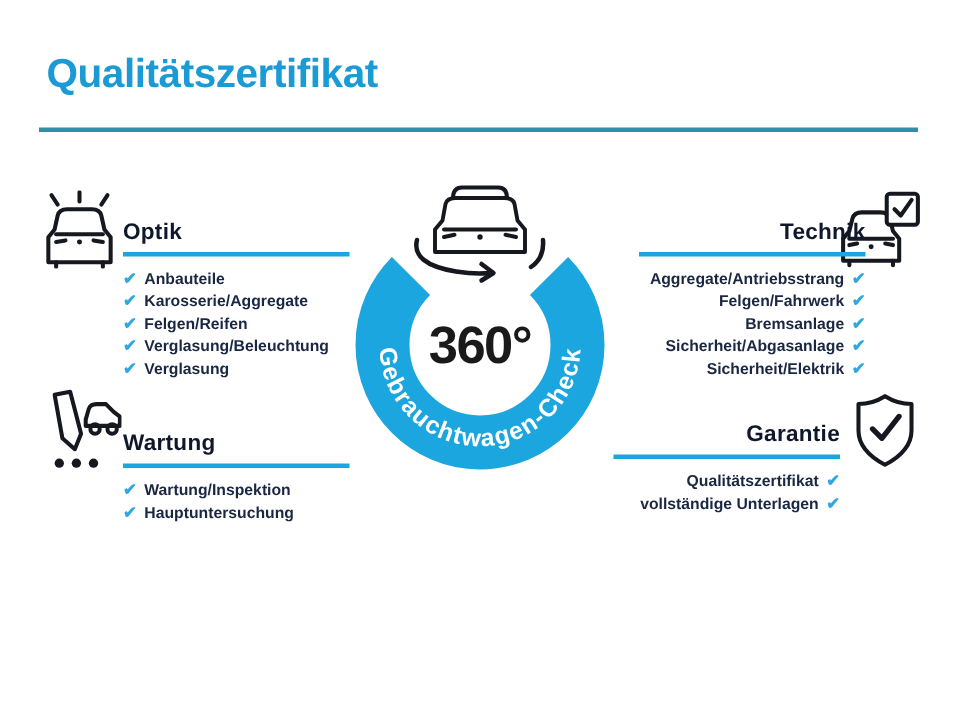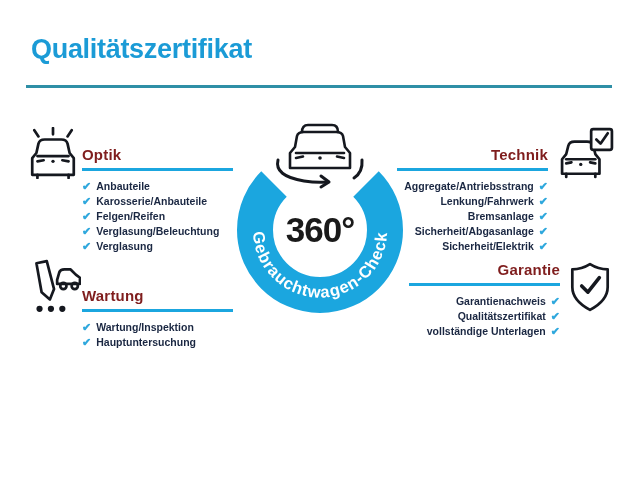--- a/index.html
+++ b/index.html
@@ -4,33 +4,33 @@
 <style>
   html,body{margin:0;padding:0;background:#fff;}
   #canvas{position:relative;width:640px;height:396px;background:#ffffff;overflow:hidden;
           font-family:"Liberation Sans",sans-serif;}
   
   #page-title{position:absolute;left:31px;top:34px;font-size:27px;font-weight:bold;
               color:#1B9BD6;letter-spacing:-0.3px;}
   #title-divider{position:absolute;left:26px;top:85px;width:586px;height:2.5px;background:#2E8FA6;}
   
   .sec{position:absolute;width:178px;}
-  .sec h2{margin:0;font-size:15px;font-weight:bold;color:#7f1d1d;letter-spacing:0.2px;}
+  .sec h2{margin:0;font-size:15px;font-weight:bold;color:#0f172a;letter-spacing:0.2px;}
   .sec .rule{height:2.5px;background:#1BA6DF;margin-top:5px;width:151px;}
   .sec .items{margin-top:8px;}
   .item{font-size:10.5px;font-weight:bold;color:#1A2742;line-height:15px;white-space:nowrap;}
   .chk{color:#2FA8DD;font-size:11px;}
   .sec.left .chk{margin-right:5px;}
   .sec.right{text-align:right;}
   .sec.right .rule{margin-left:auto;}
   .sec.right .chk{margin-left:5px;}
   #sec-optik{left:82px;top:146px;}
-  #sec-technik{right:92px;top:146px;text-align:right;}
+  #sec-technik{right:63px;top:146px;text-align:right;}
   #sec-wartung{left:82px;top:287px;}
-  #sec-garantie{right:80px;top:261px;}
+  #sec-garantie{right:80px;top:281px;}
   
   .cornericon{position:absolute;}
   #icon-optik{left:26px;top:127px;}
   #icon-technik{left:560px;top:127px;}
   #icon-wartung{left:25px;top:257px;}
   #icon-garantie{left:566px;top:261px;}
   .cornericon svg{stroke:#15181F;fill:none;stroke-linecap:round;stroke-linejoin:round;}
   
   #center-graphic{position:absolute;left:220px;top:120px;width:200px;height:200px;}
   svg text{font-family:"Liberation Sans","DejaVu Sans",sans-serif;}
@@ -89,53 +89,52 @@
       <path d="M23 3 Q31 8 40 8 V25 Q40 38 23 47 Q6 38 6 25 V8 Q15 8 23 3 Z"></path>
       <path d="M15 24 L21 30 L32 16" stroke-width="3.4"></path>
     </svg>
   </div>
 
   <div class="sec left" id="sec-optik">
     <h2>Optik</h2>
     <div class="rule"></div>
     <div class="items">
       <div class="item"><span class="chk">✔</span><span>Anbauteile</span></div>
-      <div class="item"><span class="chk">✔</span><span>Karosserie/Anbauteile</span></div>
+      <div class="item"><span class="chk">✔</span><span>Karosserie/Aggregate</span></div>
       <div class="item"><span class="chk">✔</span><span>Felgen/Reifen</span></div>
       <div class="item"><span class="chk">✔</span><span>Verglasung/Beleuchtung</span></div>
       <div class="item"><span class="chk">✔</span><span>Verglasung</span></div>
     </div>
   </div>
 
   <div class="sec right" id="sec-technik">
     <h2>Technik</h2>
     <div class="rule"></div>
     <div class="items">
       <div class="item"><span>Aggregate/Antriebsstrang</span><span class="chk">✔</span></div>
-      <div class="item"><span>Lenkung/Fahrwerk</span><span class="chk">✔</span></div>
+      <div class="item"><span>Felgen/Fahrwerk</span><span class="chk">✔</span></div>
       <div class="item"><span>Bremsanlage</span><span class="chk">✔</span></div>
       <div class="item"><span>Sicherheit/Abgasanlage</span><span class="chk">✔</span></div>
       <div class="item"><span>Sicherheit/Elektrik</span><span class="chk">✔</span></div>
     </div>
   </div>
 
   <div class="sec left" id="sec-wartung">
     <h2>Wartung</h2>
     <div class="rule"></div>
     <div class="items">
       <div class="item"><span class="chk">✔</span><span>Wartung/Inspektion</span></div>
       <div class="item"><span class="chk">✔</span><span>Hauptuntersuchung</span></div>
     </div>
   </div>
 
   <div class="sec right" id="sec-garantie">
     <h2>Garantie</h2>
     <div class="rule"></div>
     <div class="items">
-      <div class="item"><span>Garantienachweis</span><span class="chk">✔</span></div>
       <div class="item"><span>Qualitätszertifikat</span><span class="chk">✔</span></div>
       <div class="item"><span>vollständige Unterlagen</span><span class="chk">✔</span></div>
     </div>
   </div>
 
   <div id="center-graphic">
     <svg width="200" height="200" viewBox="0 0 200 200">
       <defs>
         <path id="ringTextPath" d="M 33.3 104.2 A 67 67 0 1 0 166.7 104.2" fill="none"></path>
       </defs>

